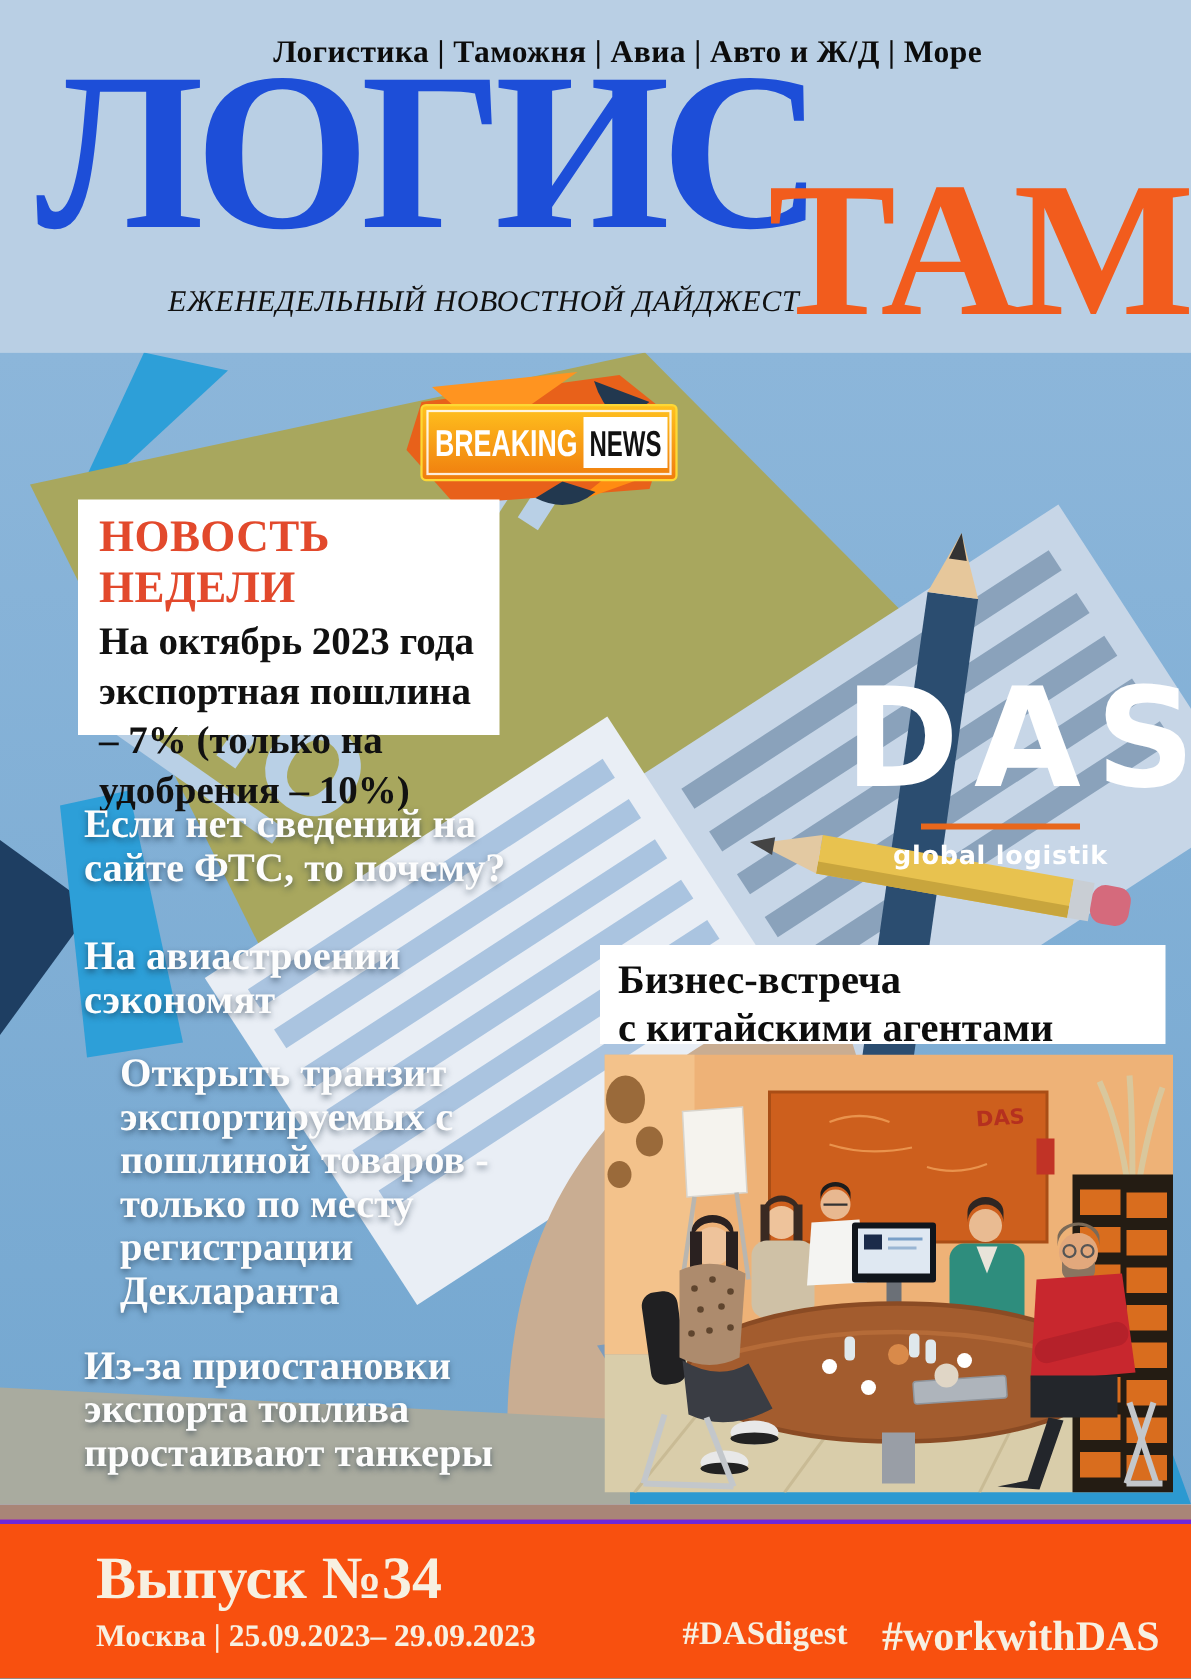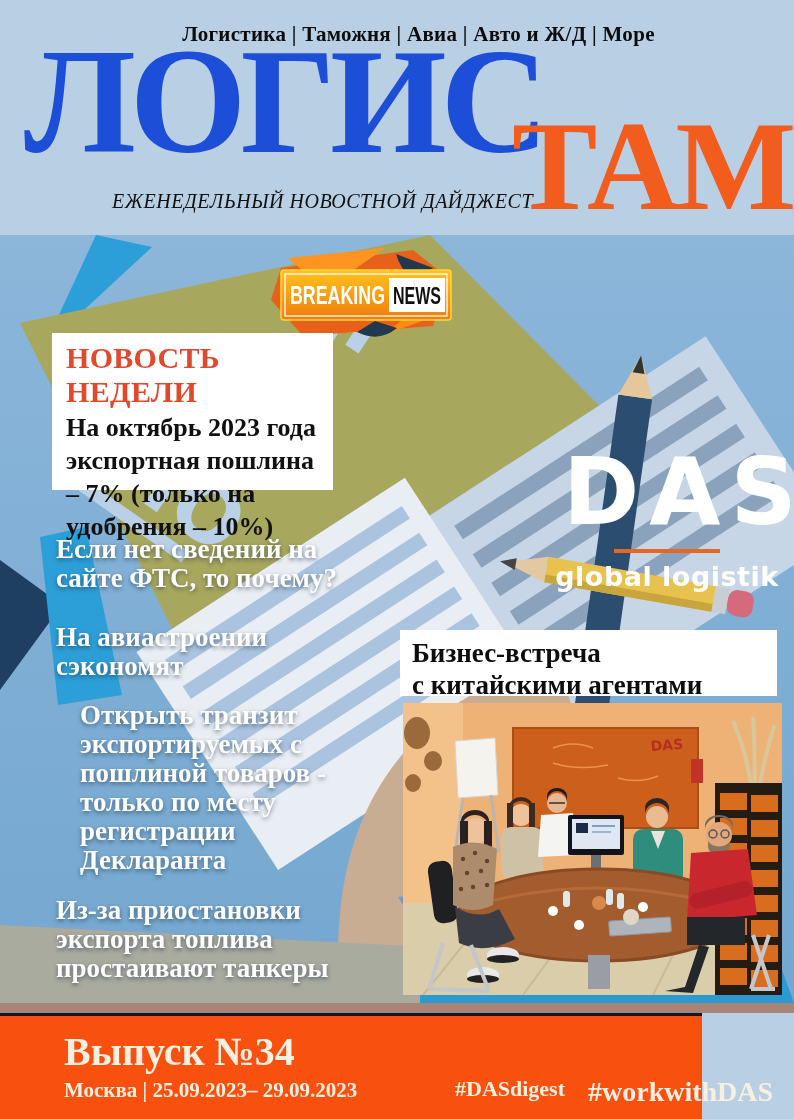--- a/index.html
+++ b/index.html
@@ -25,29 +25,29 @@
   .news-text{margin:2px 0 0 0;font-size:26px;font-weight:700;color:#111;line-height:1.27;}
   .headlines{position:absolute;left:56px;top:300px;width:332px;}
   .hl{font-size:27px;font-weight:700;color:#fdfdfd;line-height:1.08;
       text-shadow:0 2px 4px rgba(20,40,60,.55);}
   .hl-1{margin-bottom:30px;} .hl-2{margin-bottom:19px;} .hl-3{margin-bottom:20px;margin-left:24px;}
   .das-logo{position:absolute;left:553px;top:212px;width:228px;text-align:center;
             font-family:"DejaVu Sans",sans-serif;color:#fff;}
   .das-name{font-size:92px;line-height:1;font-weight:700;letter-spacing:10px;
             text-indent:10px;}
   .das-rule{width:106px;height:4px;background:#e8671c;margin:10px auto 8px auto;}
-  .das-tagline{font-size:27px;font-weight:600;letter-spacing:.5px;}
+  .das-tagline{font-size:17px;font-weight:600;letter-spacing:.5px;}
   .meeting-box{position:absolute;left:400px;top:395px;width:377px;height:66px;background:#fff;
                padding:7px 0 0 12px;box-sizing:border-box;font-size:27px;font-weight:700;
                color:#0d0d0d;line-height:1.2;}
   .photo{position:absolute;left:403px;top:468px;width:379px;height:292px;}
   
   .tan-strip{position:absolute;left:0;top:1003px;width:794px;height:10px;background:#a98577;}
-  .footer{position:absolute;left:0;top:1013px;width:702px;height:106px;background:#f8500f;
-          border-top:3px solid #0f172a;box-sizing:border-box;color:#f7f0e1;}
+  .footer{position:absolute;left:0;top:1013px;width:794px;height:106px;background:#f8500f;
+          border-top:3px solid #6d28d9;box-sizing:border-box;color:#f7f0e1;}
   .issue{position:absolute;left:64px;top:12px;font-size:40px;font-weight:700;}
   .loc{position:absolute;left:64px;top:62px;font-size:21px;font-weight:700;}
   .tag1{position:absolute;left:455px;top:60px;font-size:22px;font-weight:700;}
   .tag2{position:absolute;left:588px;top:60px;font-size:28px;font-weight:700;}
 </style>
 </head>
 <body>
 
 <div class="page">
 

